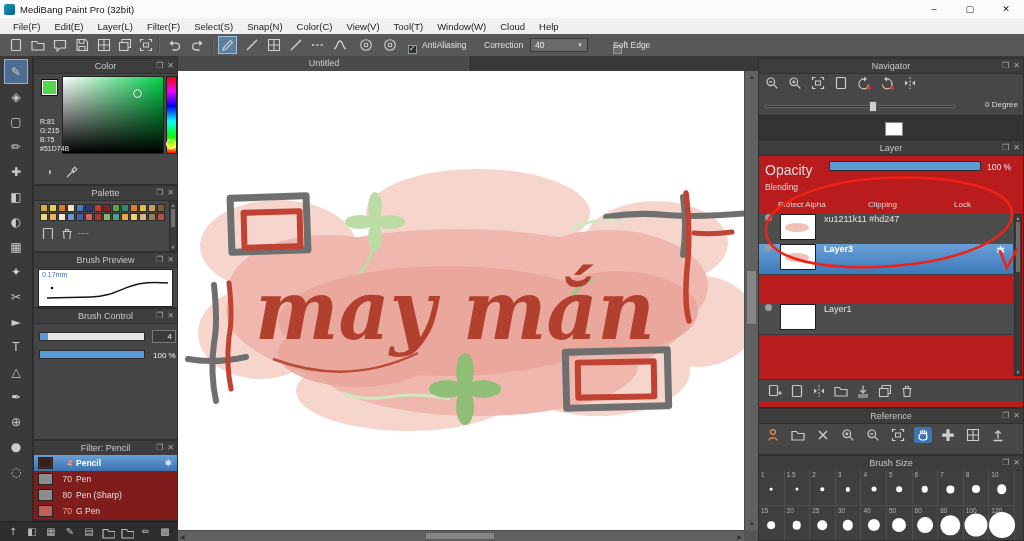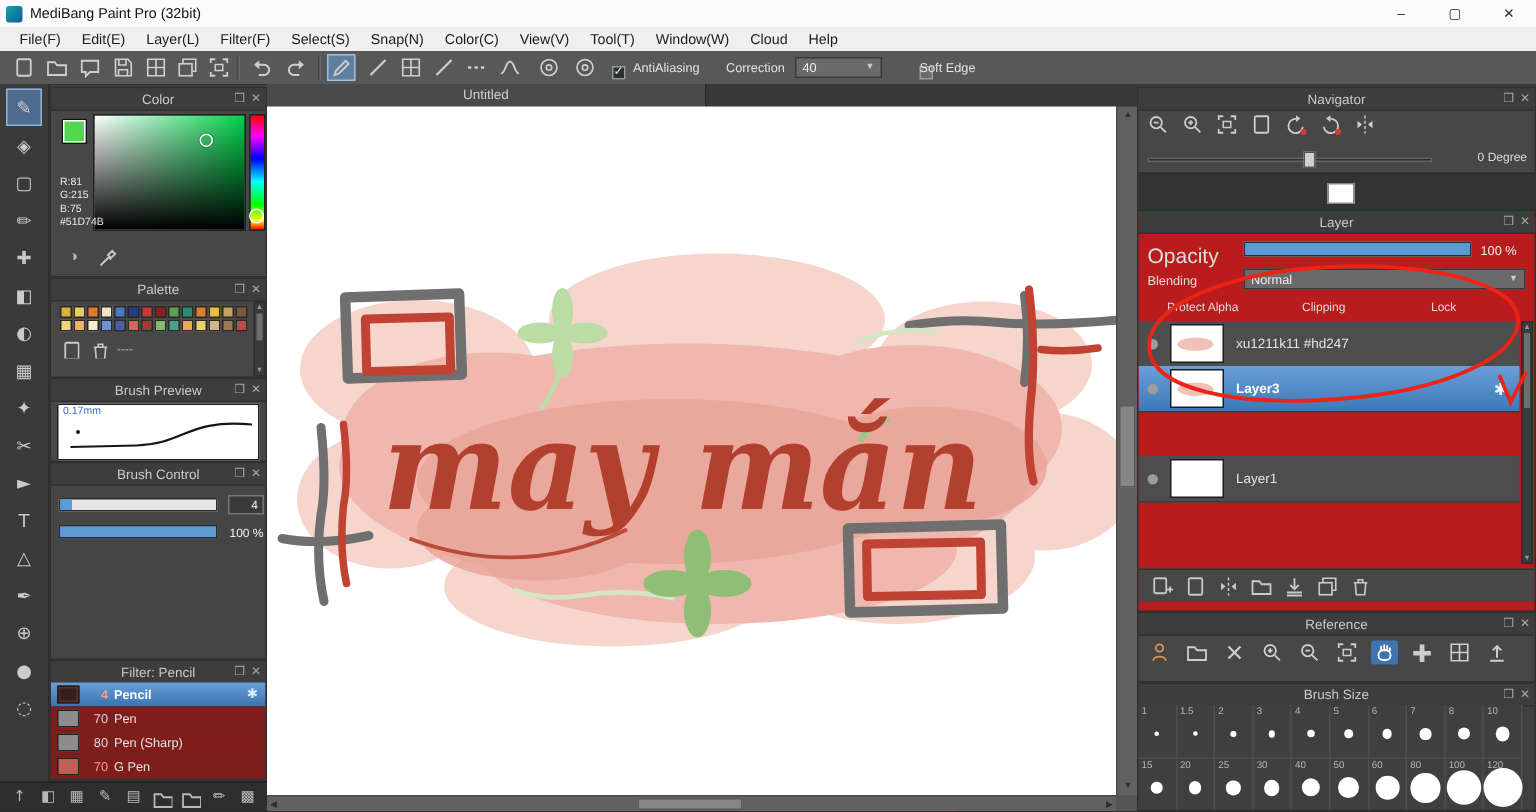--- a/index.html
+++ b/index.html
@@ -88,21 +88,21 @@
   .rightcol{position:absolute;left:758px;top:56px;width:266px;height:485px;background:#383838}
   .navicons{position:absolute;left:4px;top:16px;display:flex;gap:6px}
   .nbtn{width:17px;height:16px;display:flex;align-items:center;justify-content:center;color:#cdcdcd;position:relative}
   .reddot{position:absolute;right:1px;bottom:1px;width:4px;height:4px;border-radius:50%;background:#d23b2f}
   .slidtrack{position:absolute;height:3px;background:#2c2c2c;border:1px solid #666;box-sizing:border-box}
   .slidhandle{position:absolute;width:8px;height:11px;background:#d0d0d0;border:1px solid #555;box-sizing:border-box}
   .navthumbarea{position:absolute;left:0;width:100%;background:#333;border-top:1px solid #2a2a2a}
   .navpage{position:absolute;width:16px;height:12px;background:#fff;border:1px solid #888}
   
   .lrow{position:absolute;left:0;width:254px;height:30px;background:#4d4d4d;border-bottom:1px solid #3b3b3b;
-        display:flex;align-items:center;font-size:9px;color:#e2e2e2}
+        display:flex;font-size:9px;color:#e2e2e2}
   .lrow.sel{background:linear-gradient(#6aa0d8,#3c78b8);color:#fff;font-weight:bold}
   .vdot{width:7px;height:7px;border-radius:50%;background:#9c9c9c;margin:0 8px 0 6px}
   .lthumb{width:34px;height:24px;background:#fff;border:1px solid #1d1d1d;margin-right:8px;position:relative;overflow:hidden}
   .lthumb .pink{position:absolute;left:4px;top:8px;width:24px;height:9px;border-radius:50%;background:#f0b9b0;opacity:.9}
   .ltools{position:absolute;left:0;width:100%;height:22px;background:#474747;border-top:1px solid #333;display:flex;align-items:center;gap:7px;padding-left:8px;box-sizing:border-box}
   
   .refbtn{width:18px;height:16px;display:flex;align-items:center;justify-content:center;color:#cdcdcd;border-radius:2px}
   .refbtn.sel{background:#3f74b0;color:#fff}
   
   .bsgrid{position:absolute;left:0;top:14px;width:256px;display:flex;flex-wrap:wrap;background:#3f3f3f}
@@ -688,24 +688,20 @@
           <span>❒</span>
           <span>✕</span>
         </span>
     </div>
     <span class="abs" style="left:6px;top:21px;font-size:14px;color:#ddd">Opacity</span>
     <div class="track" style="left:70px;top:20px;width:152px;height:10px">
         <span class="fill" style="width:100%"></span>
       </div>
     <span class="abs" style="left:228px;top:21px;font-size:8.5px;color:#eee">100 %</span>
     <span class="abs" style="left:6px;top:41px;font-size:8.5px;color:#ddd">Blending</span>
-    <div class="dd abs" style="left:70px;top:38px;width:188px;height:14px">
-      <span>Normal</span>
-      <span class="arr">▼</span>
-    </div>
     <span class="cb abs" style="left:7px;top:59px"></span>
     <span class="abs" style="left:19px;top:59px;font-size:8px;color:#ddd">Protect Alpha</span>
     <span class="cb abs" style="left:97px;top:59px"></span>
     <span class="abs" style="left:109px;top:59px;font-size:8px;color:#ddd">Clipping</span>
     <span class="cb abs" style="left:183px;top:59px"></span>
     <span class="abs" style="left:195px;top:59px;font-size:8px;color:#ddd">Lock</span>
 
     <div class="lrow" style="top:73px">
       <span class="vdot"></span>
       <span class="lthumb">

